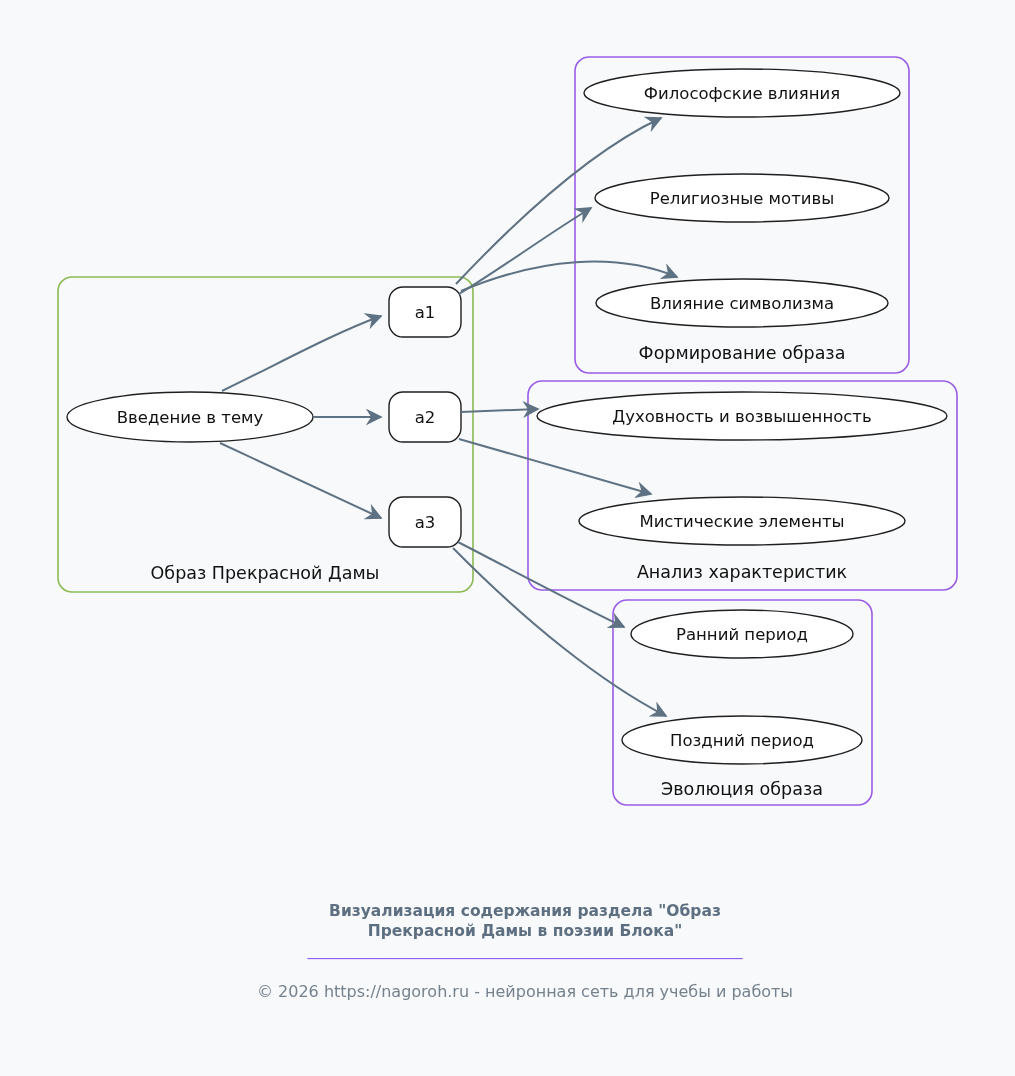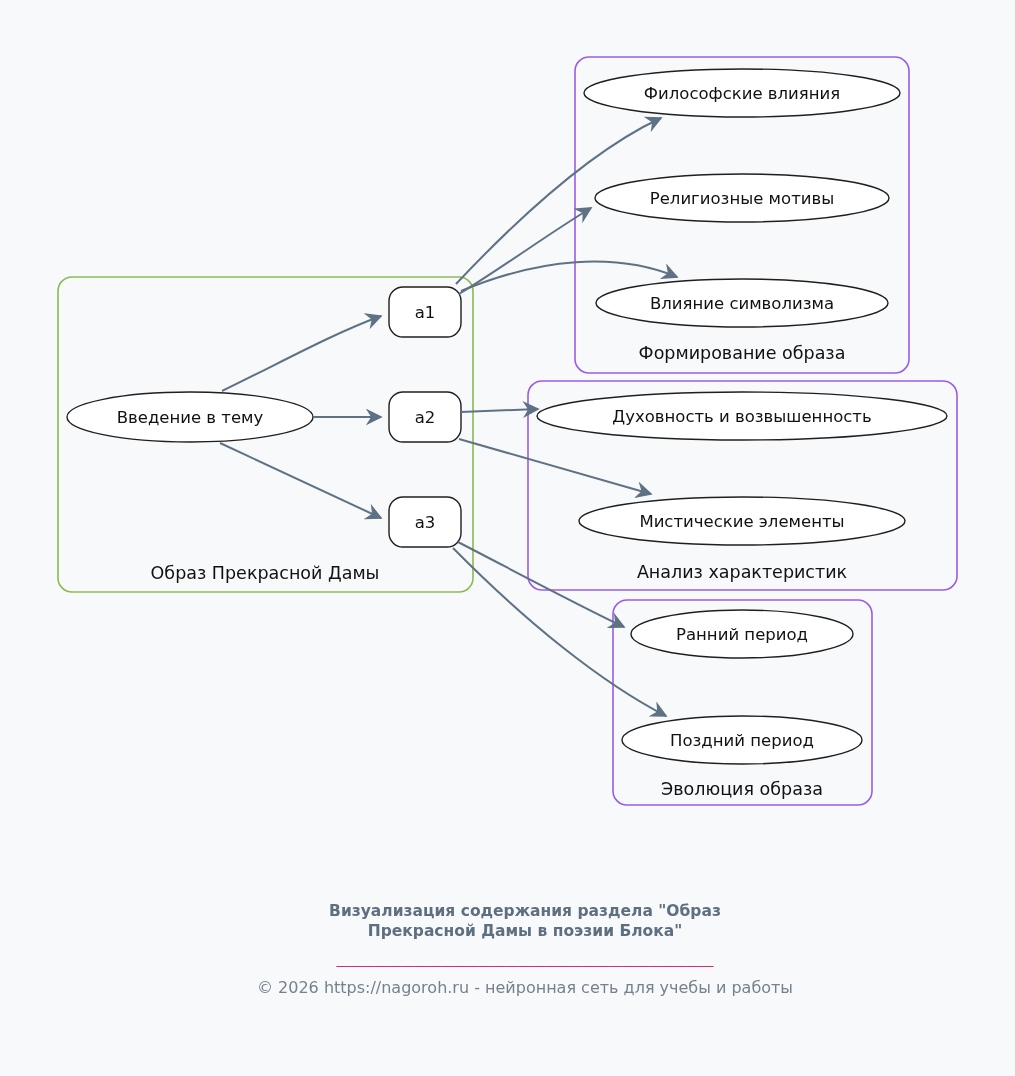--- a/index.html
+++ b/index.html
@@ -43,28 +43,28 @@
     text-align: center;
     color: #5d6f80;
   }
   .footer-title {
     font-weight: bold;
     font-size: 15.5px;
     line-height: 20px;
     color: #5d6f80;
   }
   .footer-separator {
-    margin-top: 10px;
-    font-size: 13px;
+    margin-top: 0;
+    font-size: 15px;
     line-height: 18px;
-    color: #be185d;
+    color: #8b5cf6;
     letter-spacing: 0;
   }
   .footer-copyright {
-    margin-top: 9px;
+    margin-top: 23px;
     font-size: 16px;
     color: #75828e;
   }
 </style>
 </head>
 <body>
 
 <div class="stage">
 
   <svg width="1015" height="860" viewBox="0 0 1015 860">

